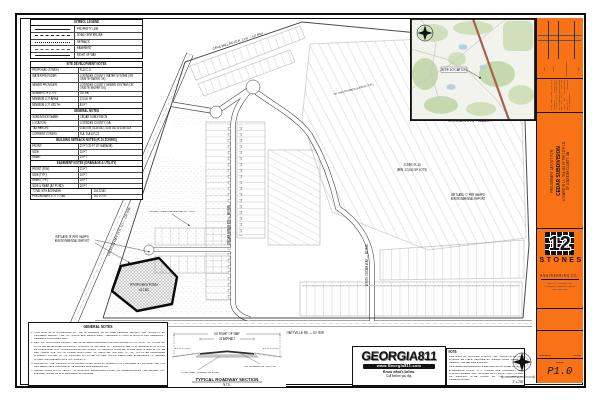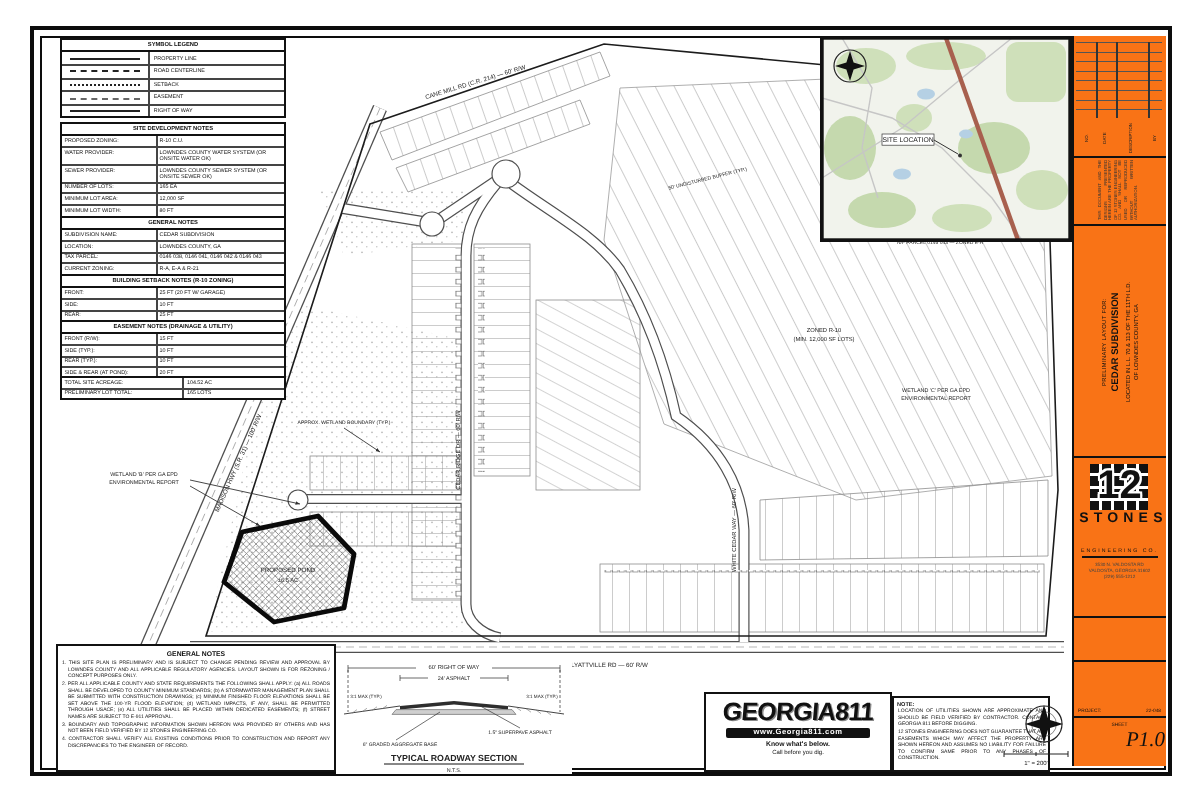--- a/index.html
+++ b/index.html
@@ -65,22 +65,22 @@
                      repeating-linear-gradient(90deg,#111 0 4.6px,#fff 4.6px 6.1px);}
   .waffle span{position:absolute;left:50%;top:50%;transform:translate(-50%,-52%);
     font-size:20px;font-weight:800;color:#111;
     text-shadow:-1px 0 0 #fff,1px 0 0 #fff,0 -1px 0 #fff,0 1px 0 #fff,-1px -1px 0 #fff,1px 1px 0 #fff,1px -1px 0 #fff,-1px 1px 0 #fff;}
   .stones{font-size:7px;font-weight:bold;letter-spacing:2.6px;margin-left:2.6px;}
   .engco{font-size:2.6px;letter-spacing:1px;border-bottom:0.5px solid #111;display:inline-block;padding-bottom:0.8px;margin-top:0.5px;}
   .addr{font-size:2.3px;color:#444;line-height:1.35;margin-top:1px;}
   .proj-row{position:absolute;left:0;top:334.5px;width:100%;display:flex;justify-content:space-between;
             font-size:2.4px;padding:1.5px 2px;box-sizing:border-box;border-bottom:0.7px solid #111;}
   .sheet-lab{position:absolute;left:0;top:343px;width:100%;text-align:center;font-size:2.4px;}
-  .sheet-num{position:absolute;left:0;top:347px;width:100%;text-align:right;
-             font-family:Liberation Serif, serif;font-style:italic;font-size:10.5px;}
+  .sheet-num{position:absolute;left:0;top:347px;width:100%;text-align:center;
+             font-family:Liberation Mono, monospace;font-style:italic;font-size:10.5px;}
   
   #vicinity{left:410px;top:18px;width:124px;height:101px;border:0.9px solid #111;overflow:hidden;background:#f1f3ec;z-index:5;}
   
   #roadway{left:168px;top:327px;width:118px;height:60px;z-index:5;background:#fff;}
   
   #compass-main{left:510px;top:350px;width:24px;height:24px;z-index:5;}
   #scalebar{left:500px;top:374px;width:36px;height:10px;z-index:5;}
   svg text{font-family:"Liberation Sans","DejaVu Sans",sans-serif;fill:#222;}
   #planlabels text{fill:#222;}
 </style>

